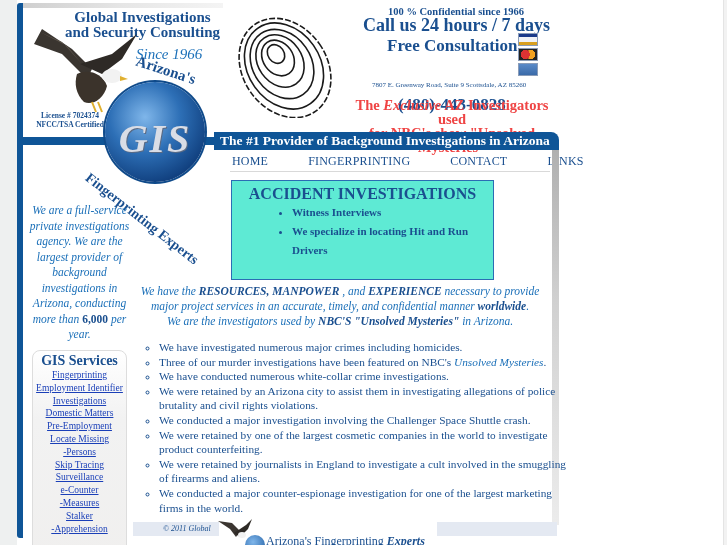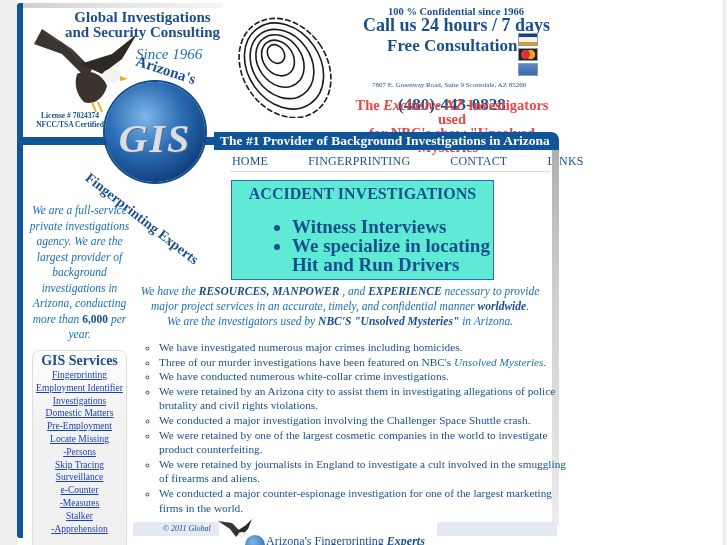--- a/index.html
+++ b/index.html
@@ -44,21 +44,21 @@
 
   
   .nav { position:absolute; left:232px; top:154px; display:flex; gap:8px; }
   .nav a { font-size:12px; color:#1a4f8f; text-decoration:none; margin-right:32px; letter-spacing:0.2px; }
   .nav-line { position:absolute; left:230px; top:171px; width:320px; height:1px; background:#d9d9d9; }
   .scroll-col { position:absolute; left:552px; top:150px; width:7px; height:375px; background:linear-gradient(#b0b0b0, #d0d0d0 40%, #ececec 100%); }
 
   
   .accident { position:absolute; left:231px; top:180px; width:263px; height:100px; background:#5eead4; border:1px solid #2b6db4; box-sizing:border-box; }
   .accident h2 { margin:4px 0 0 0; text-align:center; font-size:16px; font-weight:bold; color:#1a4f8f; }
-  .accident ul { margin:14px 0 0 0; padding-left:60px; list-style:disc; font-size:19px; font-weight:bold; color:#1a4f8f; line-height:19px; }
+  .accident ul { margin:0 0 0 0; padding-left:60px; list-style:disc; font-size:11px; font-weight:bold; color:#1a4f8f; line-height:19px; }
   .accident ul li { padding-left:0; }
 
   .resources { position:absolute; left:135px; top:284px; width:410px; text-align:center; font-style:italic; font-size:11.5px; line-height:15px; color:#1a6fb8; }
   .resources b { color:#1a4f8f; }
 
   
   .intro { position:absolute; left:28px; top:203px; width:103px; text-align:center; font-style:italic; font-size:11.5px; line-height:15.5px; color:#1a6fb8; }
   .intro b { color:#1a4f8f; font-style:normal; }
 
   

